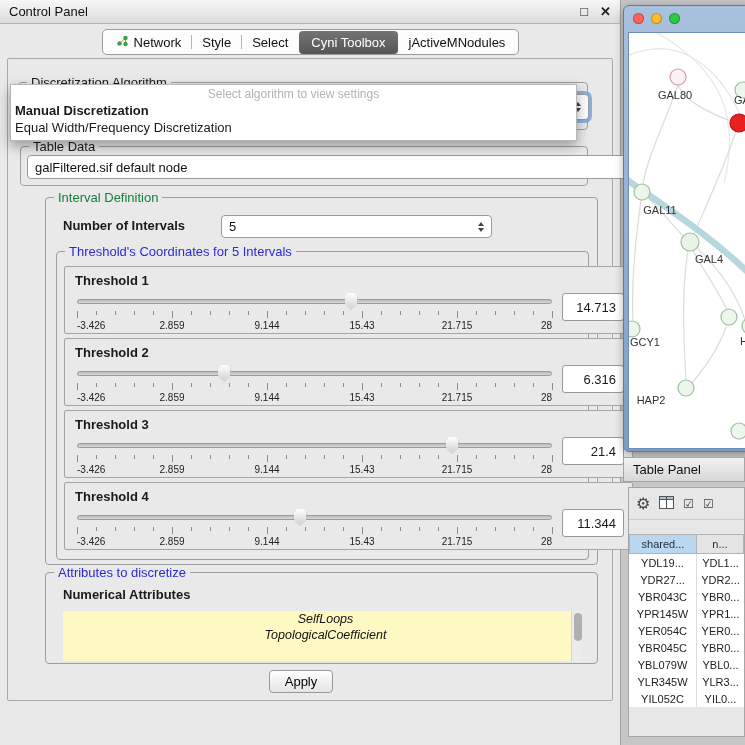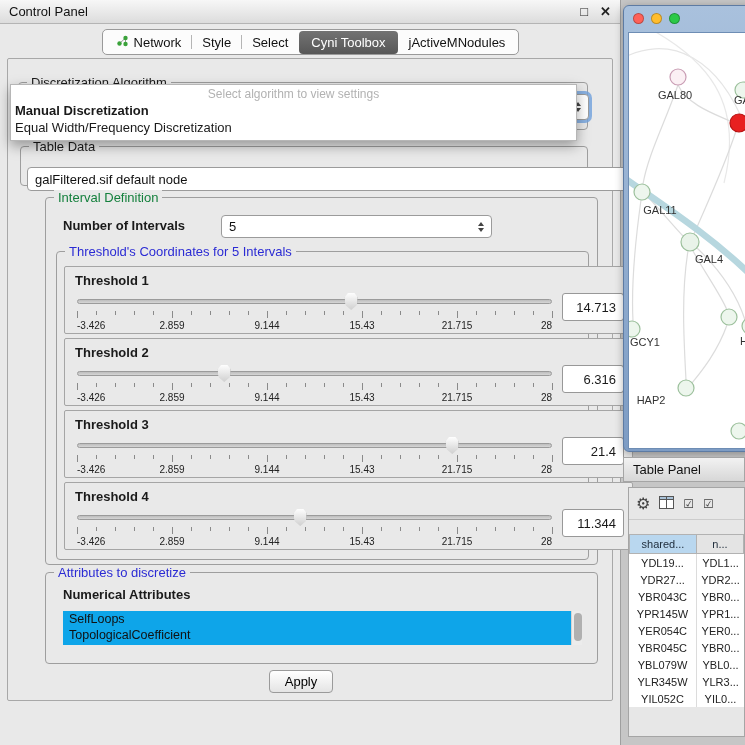--- a/index.html
+++ b/index.html
@@ -109,21 +109,21 @@
   .sl-lab.first { transform: none; }
   .sl-lab.last { transform: translateX(-100%); }
   .th-value {
     width: 62px; height: 28px; background: #fff;
     border: 1px solid #989898; border-radius: 3px;
     display: flex; align-items: center; justify-content: flex-end;
     padding-right: 7px; font-size: 13px; margin-top: -8px;
   }
 
   
-  #attr-list { position: absolute; left: 17px; top: 38px; width: 519px; height: 34px; background: #0ea5e9; overflow: hidden; }
+  #attr-list { position: absolute; left: 17px; top: 38px; width: 519px; height: 50px; background: #fef9c3; overflow: hidden; font-style: italic; }
   .attr-item { font-size: 12.5px; height: 16px; line-height: 16px; padding-left: 6px; color: #111; }
   .attr-scroll { position: absolute; right: 0; top: 0; width: 11px; height: 100%; background: #ececec; border-left: 1px solid #d4d4d4; }
   .attr-thumb { position: absolute; left: 1.5px; top: 2px; width: 8px; height: 28px; background: #b0b0b0; border-radius: 4px; }
 
   #apply-btn {
     position: absolute; left: 269px; top: 670px; width: 64px; height: 23px;
     background: linear-gradient(#ffffff, #e4e4e4);
     border: 1px solid #9a9a9a; border-radius: 4px;
     font-size: 13px; font-family: "Liberation Sans", sans-serif;
     display: flex; align-items: center; justify-content: center;
@@ -231,21 +231,21 @@
   </div>
 
   <div id="algo-popup">
     <div class="popup-placeholder">Select algorithm to view settings</div>
     <div class="popup-item bold">Manual Discretization</div>
     <div class="popup-item">Equal Width/Frequency Discretization</div>
   </div>
 
   <div class="groupbox" style="left:20px; top:146px; width:568px; height:40px;">
     <span class="gb-title">Table Data</span>
-    <div class="combo" style="left:6px; top:20px; width:667px; height:24px;">
+    <div class="combo" style="left:6px; top:8px; width:667px; height:24px;">
       <span>galFiltered.sif default node</span>
       <span class="stepper">
           <i class="up"></i>
           <i class="down"></i>
         </span>
     </div>
   </div>
 
   <div class="groupbox" style="left:45px; top:197px; width:553px; height:368px;">
     <span class="gb-title green">Interval Definition</span>
@@ -442,21 +442,21 @@
                 <span class="sl-lab last" style="left:100%">28</span>
               </div>
               <div class="sl-handle" style="left:46.99929994272259%"></div>
             </div>
             <div class="th-value">11.344</div>
           </div>
         </div>
       </div>
   </div>
 
-  <div class="groupbox" style="left:45px; top:572px; width:553px; height:92px;">
+  <div class="groupbox" style="left:45px; top:572px; width:553px; height:92px;text-align:center;">
     <span class="gb-title blue">Attributes to discretize</span>
     <span class="bold-label" style="left:17px; top:14px;">Numerical Attributes</span>
     <div id="attr-list">
       <div class="attr-item">SelfLoops</div>
       <div class="attr-item">TopologicalCoefficient</div>
       <div class="attr-scroll">
         <div class="attr-thumb"></div>
       </div>
     </div>
   </div>

